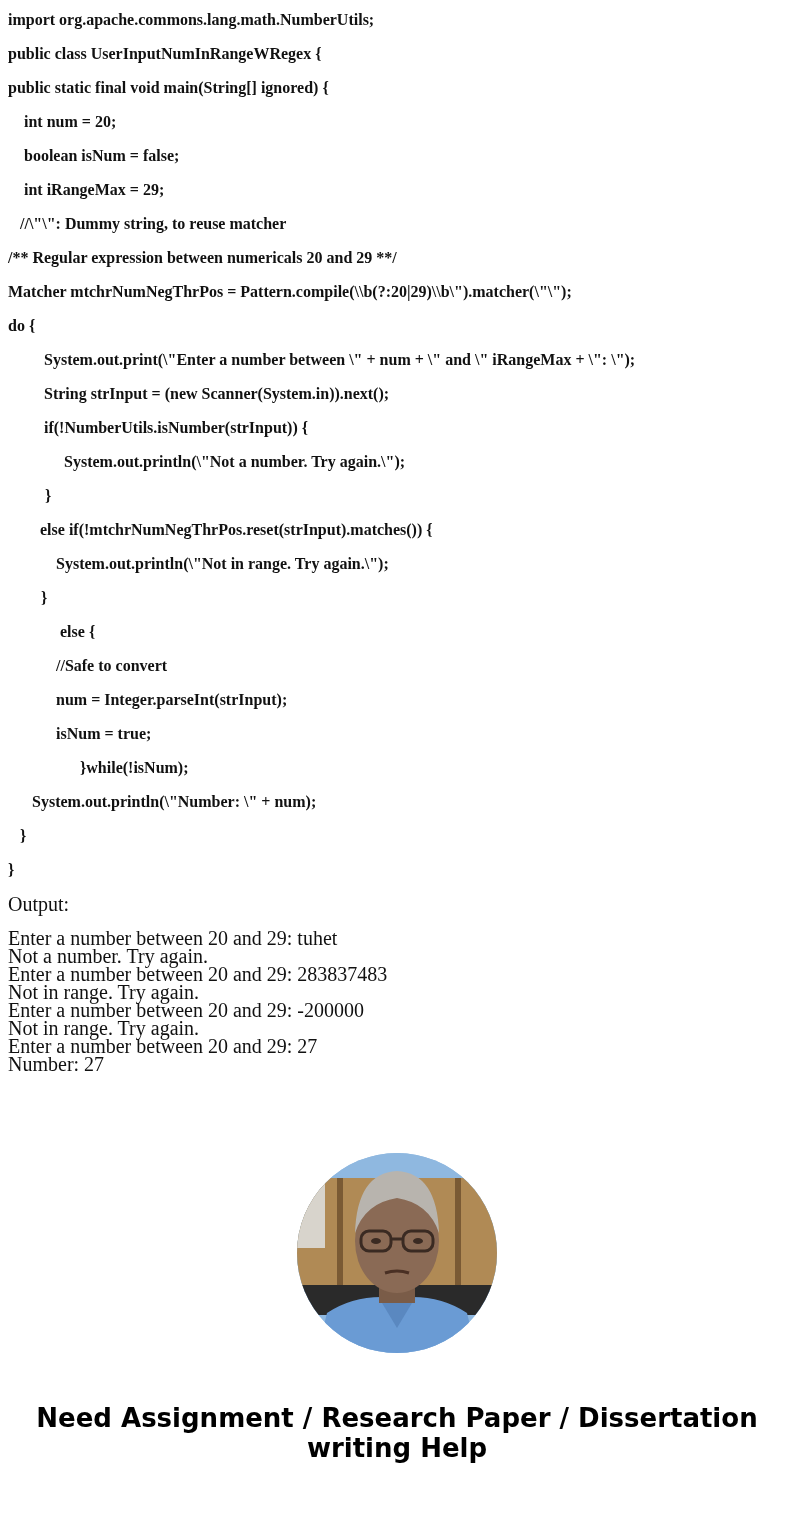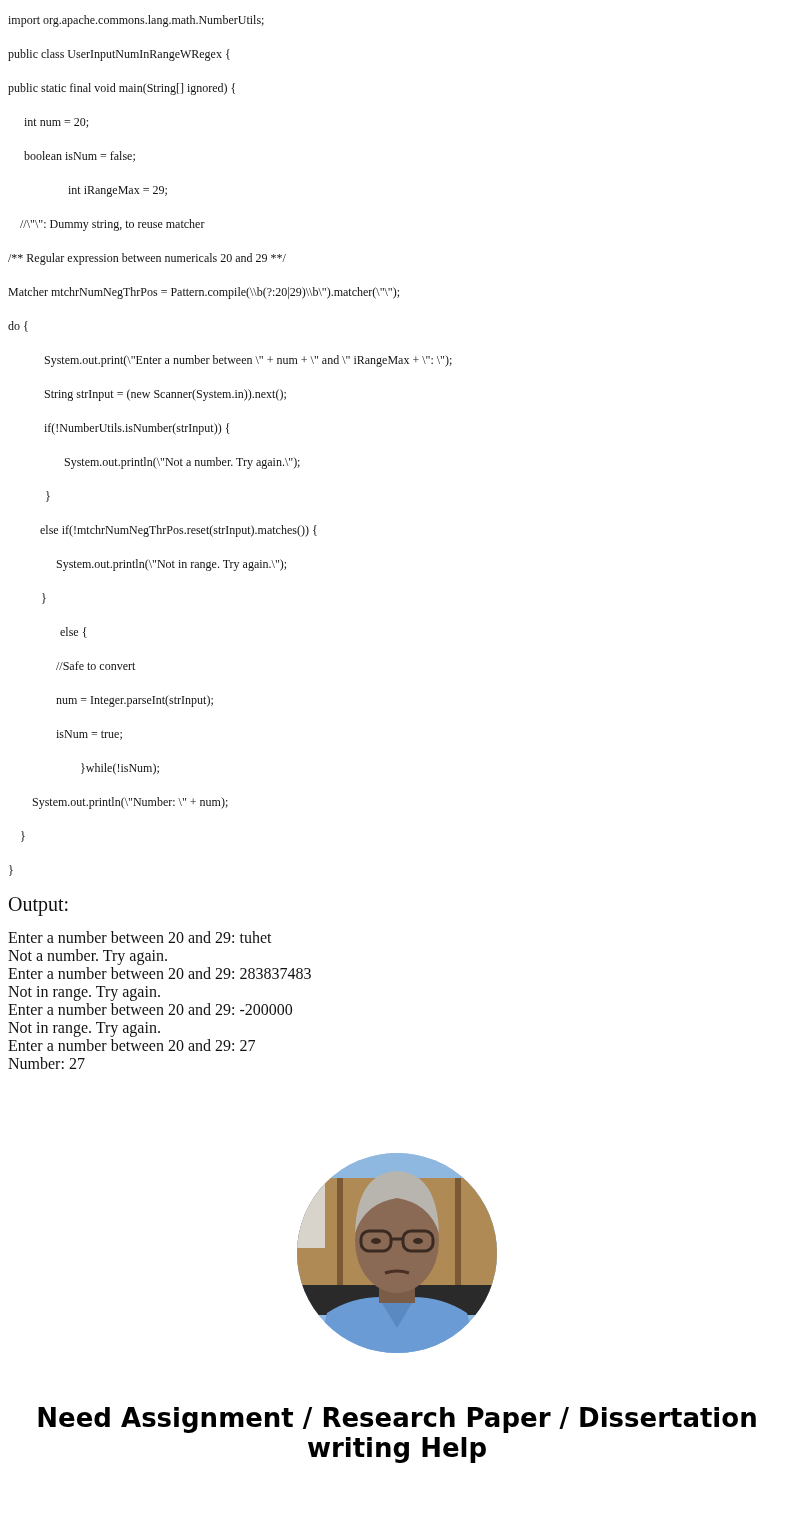--- a/index.html
+++ b/index.html
@@ -13,35 +13,36 @@
       position: relative;
       font-family: "Liberation Serif", "DejaVu Serif", serif;
       color: #111111;
       font-size: 16px;
     }
     .code-line {
       position: absolute;
       left: 8px;
       white-space: pre;
       line-height: 18px;
-      font-size: 12px;
+      font-size: 16px;
+      font-weight: bold;
     }
     .output-heading {
       position: absolute;
       left: 8px;
       top: 895px;
       font-weight: normal;
       font-size: 20px;
       line-height: 18px;
     }
     .output-block {
       position: absolute;
       left: 8px;
       top: 929px;
-      font-size: 16px;
+      font-size: 20px;
       line-height: 18px;
     }
     .output-line {
       white-space: pre;
       display: block;
     }
     .avatar {
       position: absolute;
       left: 297px;
       top: 1153px;
@@ -68,21 +69,21 @@
   </style>
 </head>
 <body>
 
 <div id="code-listing">
     <div class="code-line" style="top: 11px; left: 8px;">import org.apache.commons.lang.math.NumberUtils;</div>
     <div class="code-line" style="top: 45px; left: 8px;">public class UserInputNumInRangeWRegex {</div>
     <div class="code-line" style="top: 79px; left: 8px;">public static final void main(String[] ignored) {</div>
     <div class="code-line" style="top: 113px; left: 24px;">int num = 20;</div>
     <div class="code-line" style="top: 147px; left: 24px;">boolean isNum = false;</div>
-    <div class="code-line" style="top: 181px; left: 24px; margin-left: 44px;">int iRangeMax = 29;</div>
+    <div class="code-line" style="top: 181px; left: 24px;">int iRangeMax = 29;</div>
     <div class="code-line" style="top: 215px; left: 20px;">//\"\": Dummy string, to reuse matcher</div>
     <div class="code-line" style="top: 249px; left: 8px;">/** Regular expression between numericals 20 and 29 **/</div>
     <div class="code-line" style="top: 283px; left: 8px;">Matcher mtchrNumNegThrPos = Pattern.compile(\\b(?:20|29)\\b\").matcher(\"\");</div>
     <div class="code-line" style="top: 317px; left: 8px;">do {</div>
     <div class="code-line" style="top: 351px; left: 44px;">System.out.print(\"Enter a number between \" + num + \" and \" iRangeMax + \": \");</div>
     <div class="code-line" style="top: 385px; left: 44px;">String strInput = (new Scanner(System.in)).next();</div>
     <div class="code-line" style="top: 419px; left: 44px;">if(!NumberUtils.isNumber(strInput)) {</div>
     <div class="code-line" style="top: 453px; left: 64px;">System.out.println(\"Not a number. Try again.\");</div>
     <div class="code-line" style="top: 487px; left: 45px;">}</div>
     <div class="code-line" style="top: 521px; left: 40px;">else if(!mtchrNumNegThrPos.reset(strInput).matches()) {</div>

